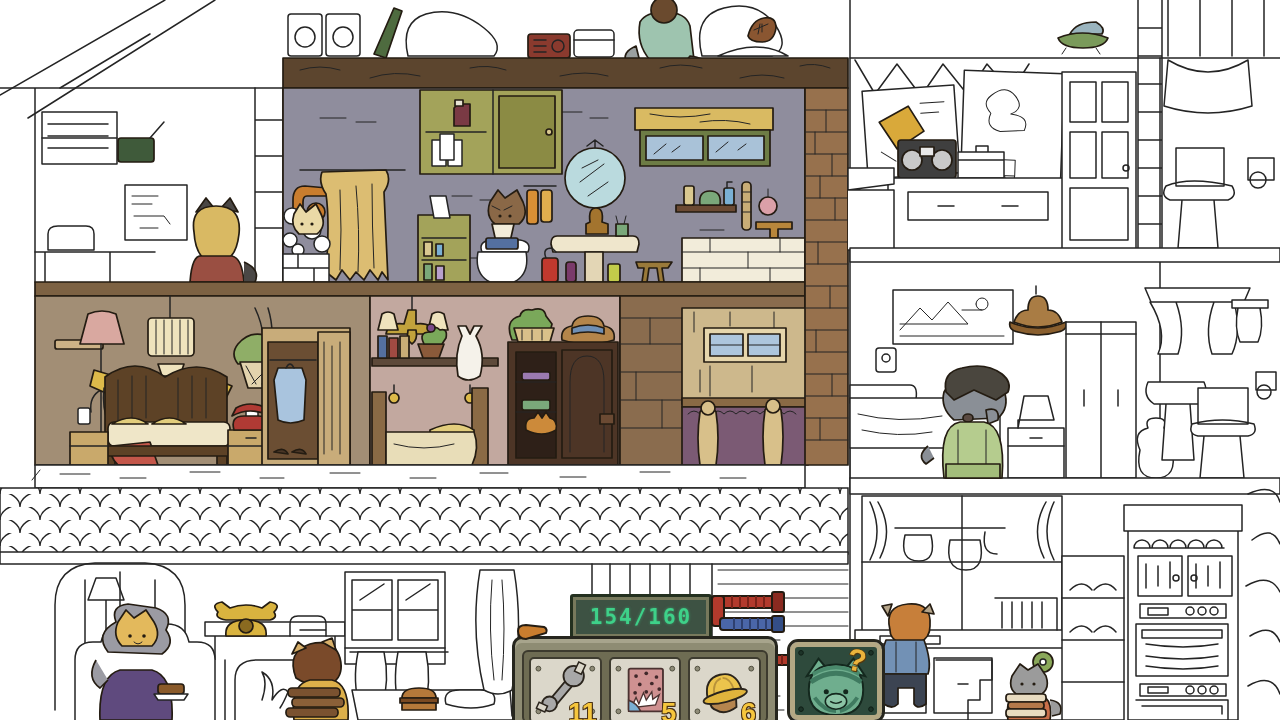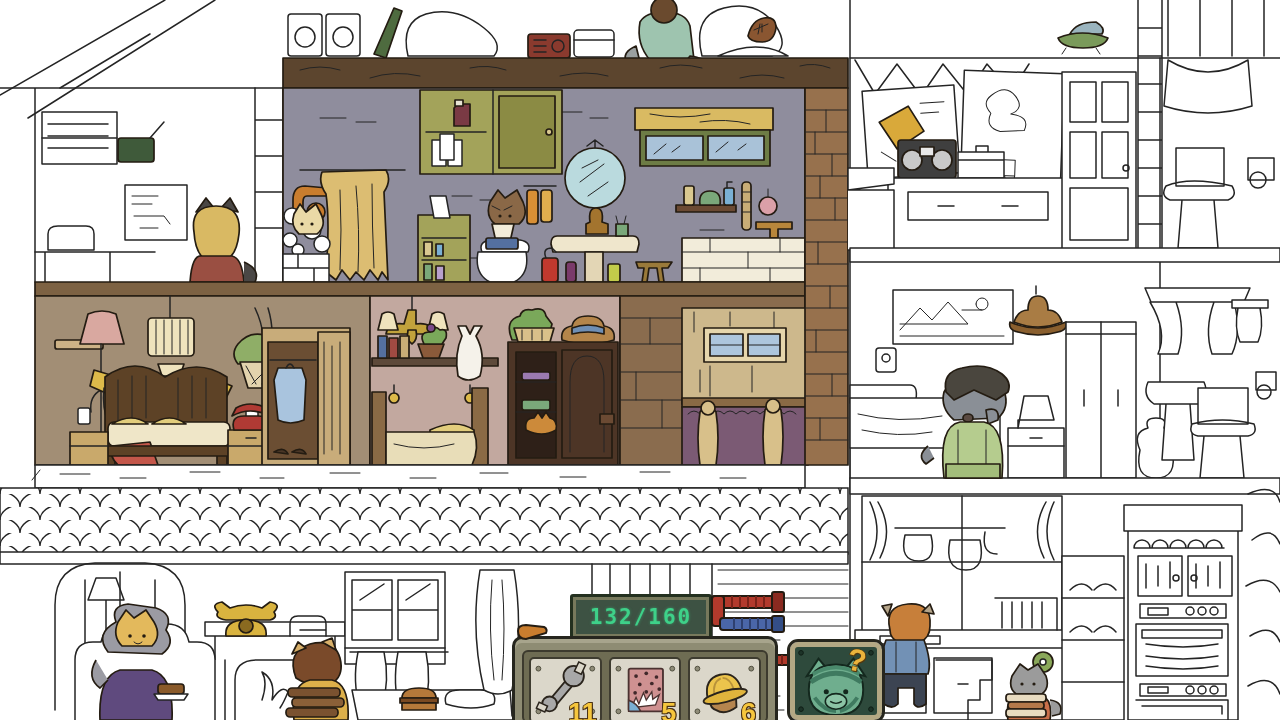--- a/index.html
+++ b/index.html
@@ -502,21 +502,21 @@
     <g>
       <rect class="ob" fill="#e8dbc0" x="1006" y="694" width="40" height="8" rx="3"></rect>
       <rect class="ob" fill="#b5794a" x="1008" y="702" width="36" height="7" rx="3"></rect>
       <rect class="ob" fill="#e8dbc0" x="1006" y="709" width="40" height="8" rx="3"></rect>
     </g>
     <path class="ob" fill="#9b9b9b" d="M1050 700 q14 2 10 14 l-8 2"></path>
   </g>
 </svg>
 
 <div class="counter-panel">
-  <span>132/160</span>
+  <span>154/160</span>
 </div>
 
 <svg class="pipes" width="104" height="52" viewBox="0 0 104 52">
   <rect x="18" y="6" width="64" height="12" rx="3" fill="#b23a2c" stroke="#241c12" stroke-width="2"></rect>
   <rect x="18" y="6" width="12" height="30" rx="3" fill="#b23a2c" stroke="#241c12" stroke-width="2"></rect>
   <path d="M38 6 v12 M46 6 v12 M54 6 v12 M62 6 v12 M70 6 v12" stroke="#7a2318" stroke-width="2"></path>
   <rect x="26" y="28" width="56" height="12" rx="3" fill="#4a66a8" stroke="#241c12" stroke-width="2"></rect>
   <path d="M40 28 v12 M48 28 v12 M56 28 v12 M64 28 v12 M72 28 v12" stroke="#2e4070" stroke-width="2"></path>
   <rect x="78" y="2" width="12" height="20" rx="2" fill="#8a2a20" stroke="#241c12" stroke-width="2"></rect>
   <rect x="78" y="26" width="12" height="16" rx="2" fill="#344e86" stroke="#241c12" stroke-width="2"></rect>

